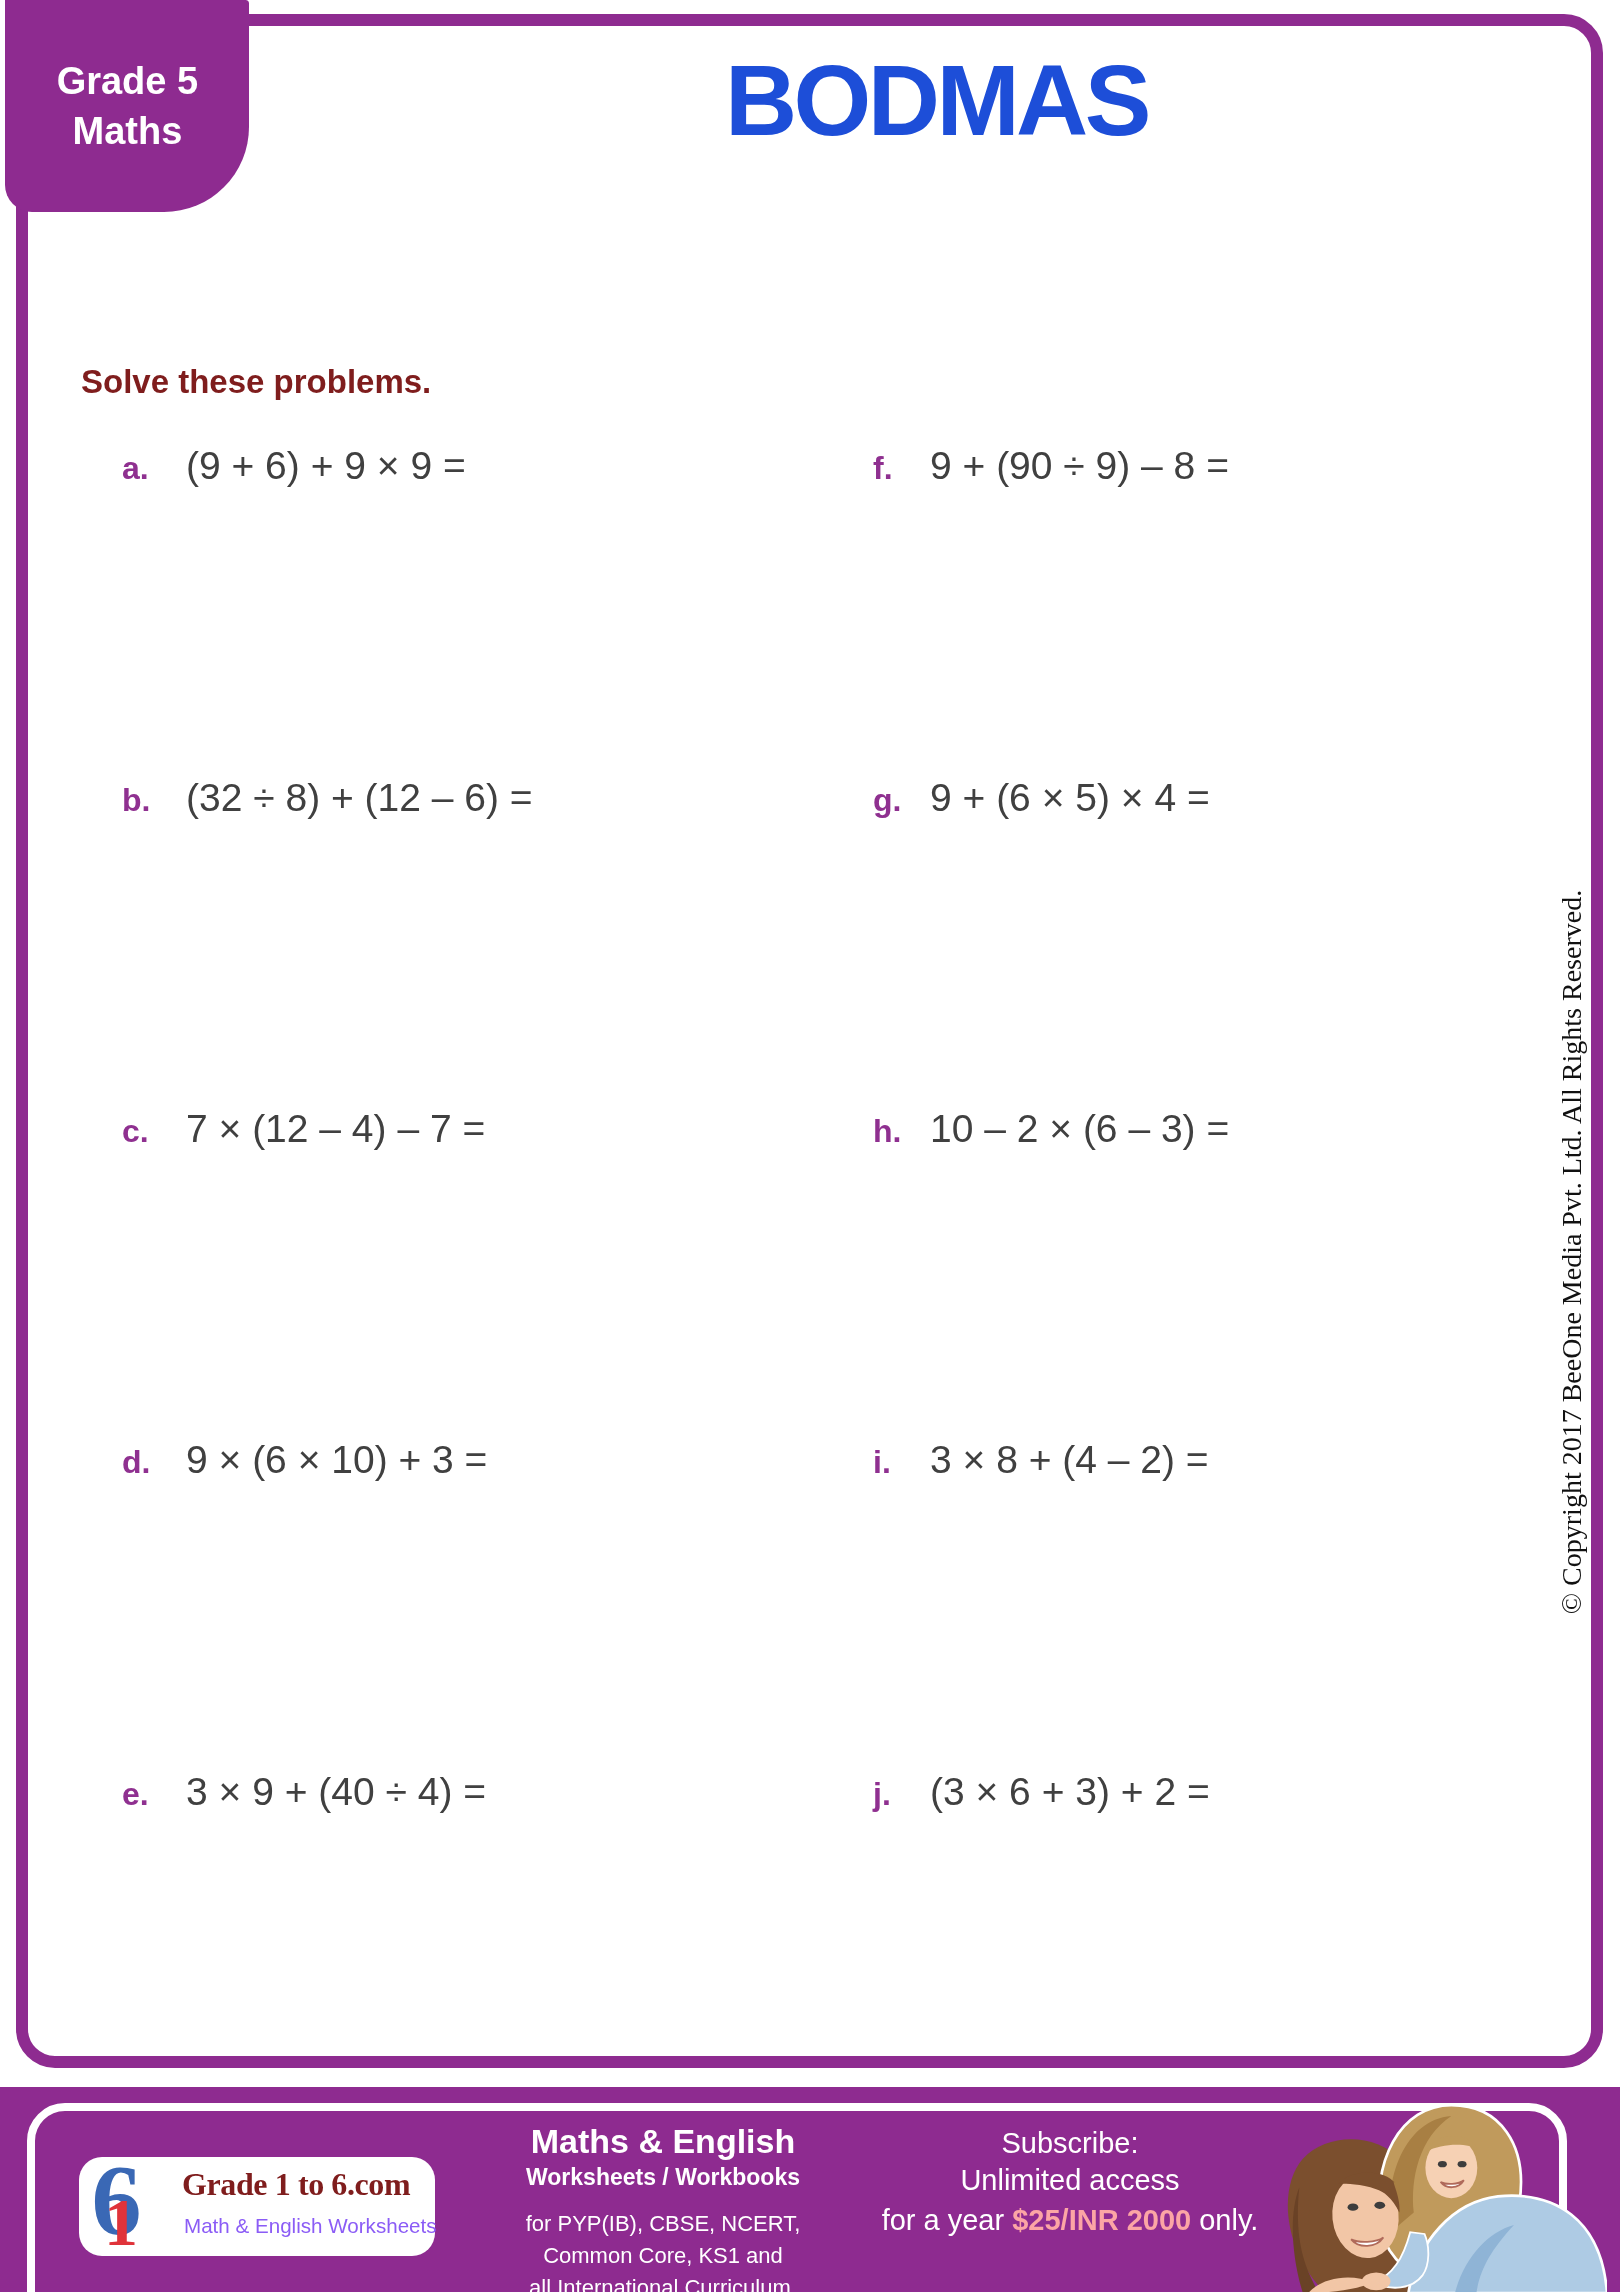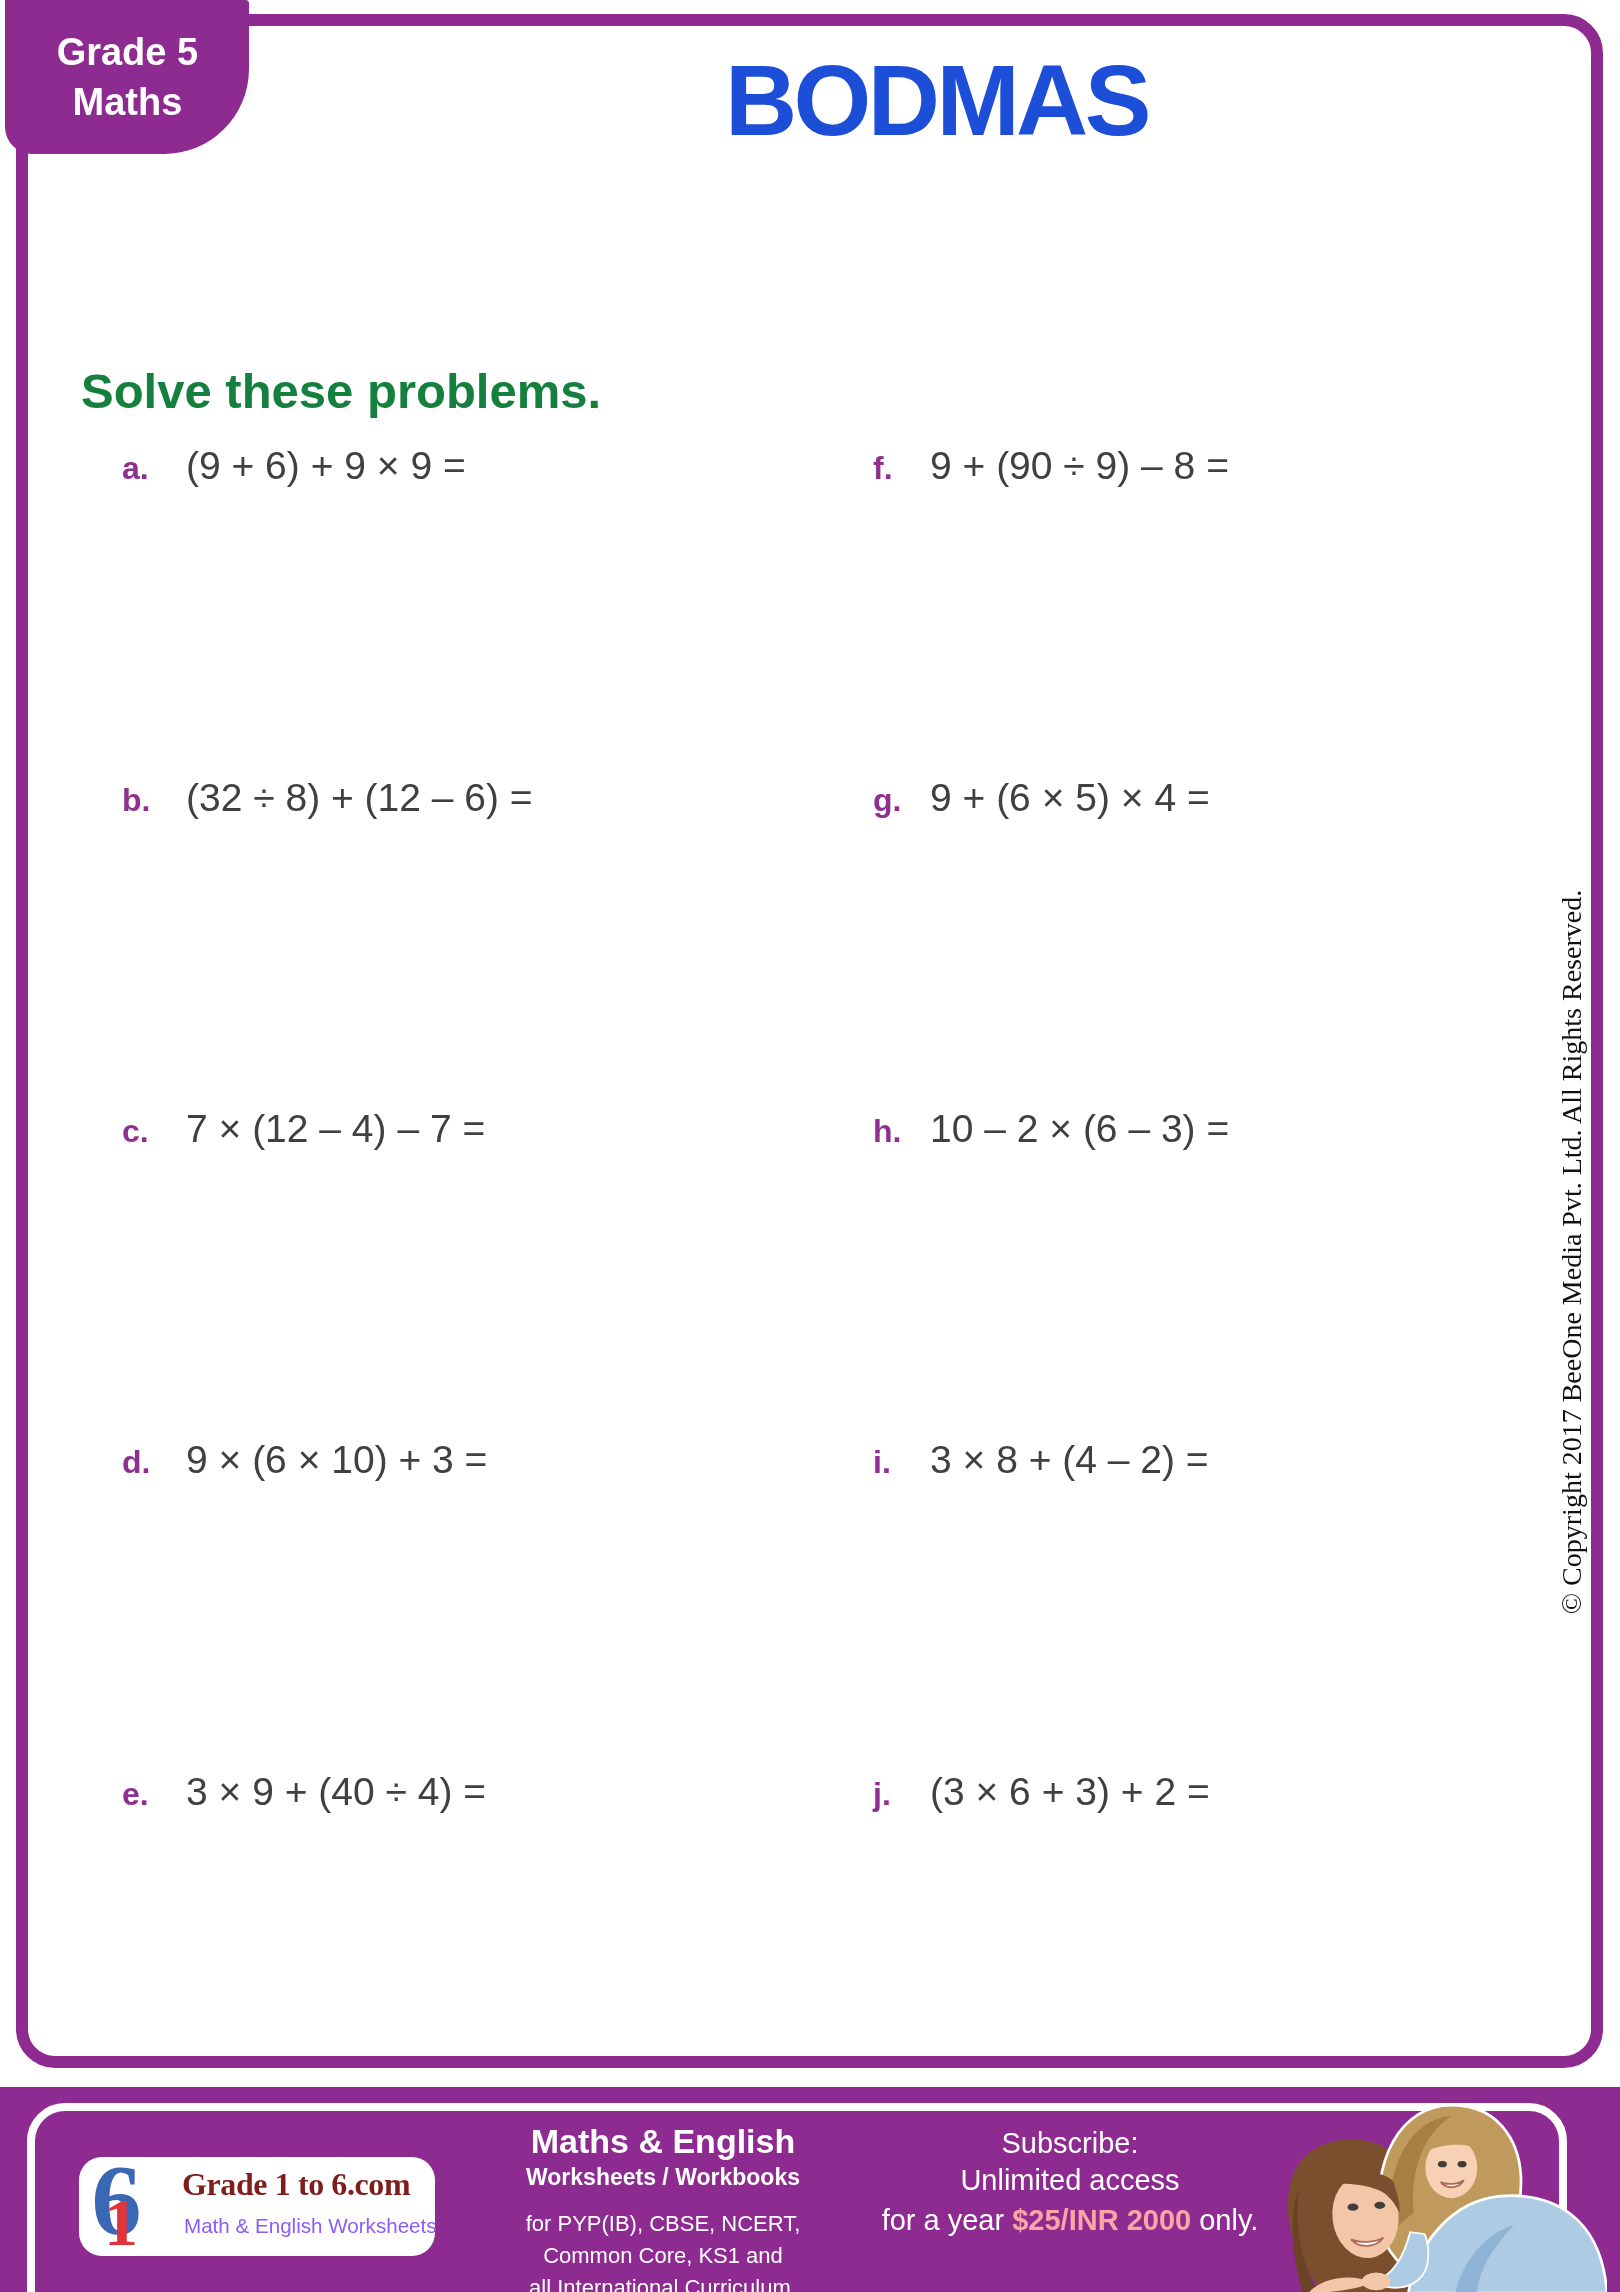--- a/index.html
+++ b/index.html
@@ -7,34 +7,34 @@
   .page{position:absolute;inset:0;background:#ffffff;}
 
   
   .frame{
     position:absolute;left:16px;top:14.3px;width:1587px;height:2054px;
     border:12.5px solid #8e2b90;border-radius:39px;box-sizing:border-box;
   }
 
   
   .badge{
-    position:absolute;left:5.4px;top:0;width:244px;height:154px;
+    position:absolute;left:5.4px;top:0;width:244px;height:212px;
     background:#8e2b90;border-radius:0 3.6px 85px 27px;
     display:flex;flex-direction:column;align-items:center;justify-content:center;
     color:#ffffff;font-weight:bold;font-size:38px;line-height:50px;z-index:3;
   }
 
   .title{
     position:absolute;left:725px;top:43px;width:394px;margin:0;
     text-align:center;color:#1d4ed8;font-size:100px;font-weight:bold;letter-spacing:-3.6px;
   }
 
   .prompt{
     position:absolute;left:81px;top:363px;
-    font-size:49px;font-weight:bold;color:#15803d;
+    font-size:33px;font-weight:bold;color:#7f1d1d;
   }
 
   .prow{position:absolute;display:flex;align-items:baseline;white-space:nowrap;}
   .plabel{font-size:32px;font-weight:bold;color:#8f3090;}
   .pexpr{font-size:39px;color:#404040;}
   .prow.colL .plabel{width:64px;}
   .prow.colR .plabel{width:57px;}
   .prow.colL{left:122px;}
   .prow.colR{left:873px;}
   .r0{top:444px;} .r1{top:776px;} .r2{top:1107px;} .r3{top:1438px;} .r4{top:1770px;}

